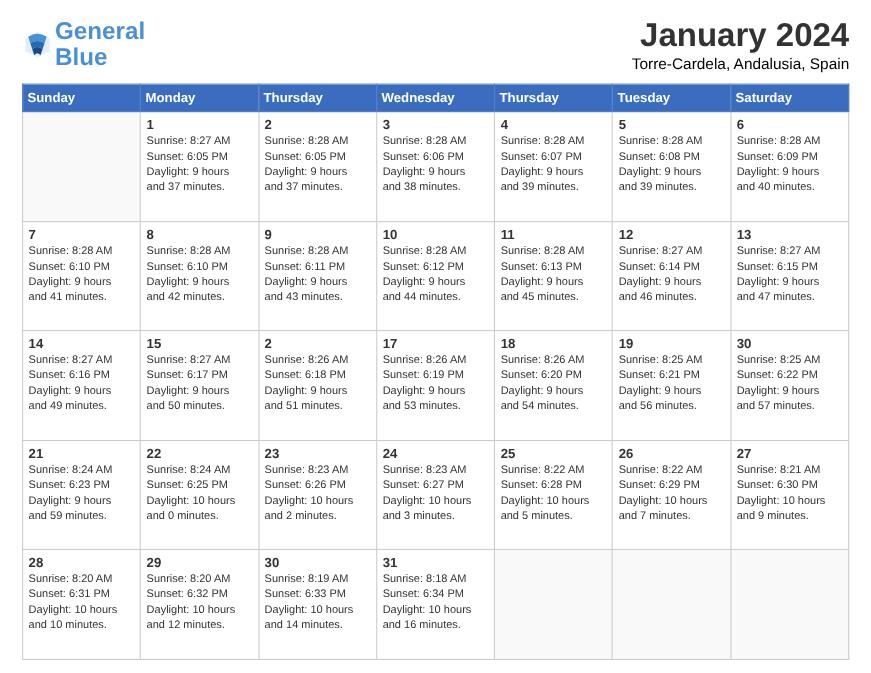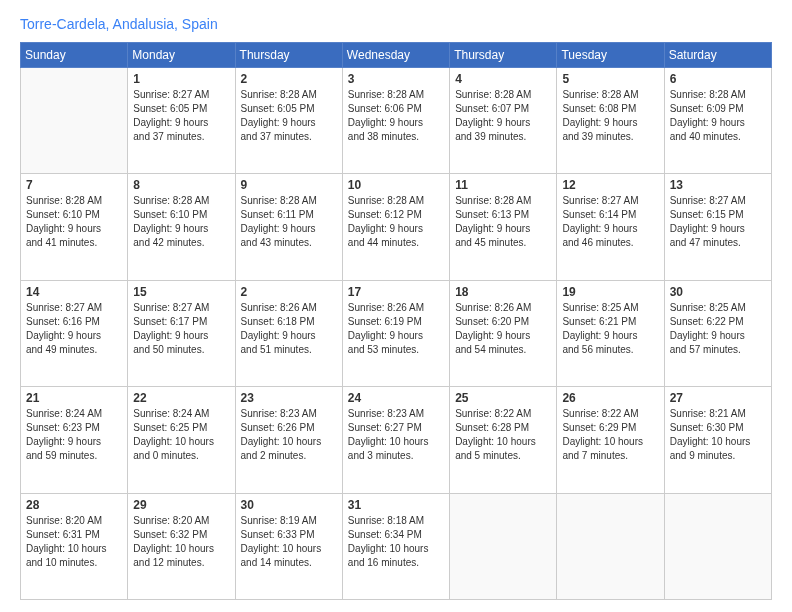--- a/index.html
+++ b/index.html
@@ -44,34 +44,34 @@
     .title-block {
       text-align: right;
     }
     .month-title {
       font-size: 30px;
       font-weight: bold;
       color: #333;
     }
     .location {
       font-size: 14px;
-      color: #3b82f6;
+      color: #000000;
     }
     .calendar {
       flex: 1;
       border: 1px solid #ccc;
       border-collapse: collapse;
       width: 100%;
       table-layout: fixed;
     }
     .calendar th {
       background-color: #3a6cbf;
       color: #fff;
       font-size: 12px;
-      font-weight: normal;
+      font-weight: bold;
       padding: 5px 4px;
       text-align: left;
       border: 1px solid #5580c8;
     }
     .calendar td {
       vertical-align: top;
       border: 1px solid #ccc;
       padding: 4px 5px;
       font-size: 10px;
       color: #333;
@@ -94,21 +94,34 @@
     }
     tr.week-row td {
       height: 88px;
     }
   </style>
 </head>
 <body>
 
 <div class="page">
   <div class="header">
+    <div class="logo">
+      <svg class="logo-icon" viewBox="0 0 30 30">
+        <polygon points="15,3 27,10 27,22 15,28 3,22 3,10" fill="#4a90d9" opacity="0.15"></polygon>
+        <path d="M6,8 Q15,2 24,8 L22,14 Q15,10 8,14 Z" fill="#4a90d9"></path>
+        <path d="M8,14 Q15,10 22,14 L20,20 Q15,16 10,20 Z" fill="#2a6ab0"></path>
+        <path d="M10,20 Q15,16 20,20 L18,26 Q15,22 12,26 Z" fill="#1a4a8a"></path>
+      </svg>
+      <div class="logo-text">
+        <span>General</span><br>
+        <span style="color:#4a90d9;">Blue</span>
+      </div>
+    </div>
     <div class="title-block">
+      <div class="month-title">January 2024</div>
       <div class="location">Torre-Cardela, Andalusia, Spain</div>
     </div>
   </div>
 
   <table class="calendar">
     <thead>
       <tr>
         <th>Sunday</th>
         <th>Monday</th>
         <th>Thursday</th>

